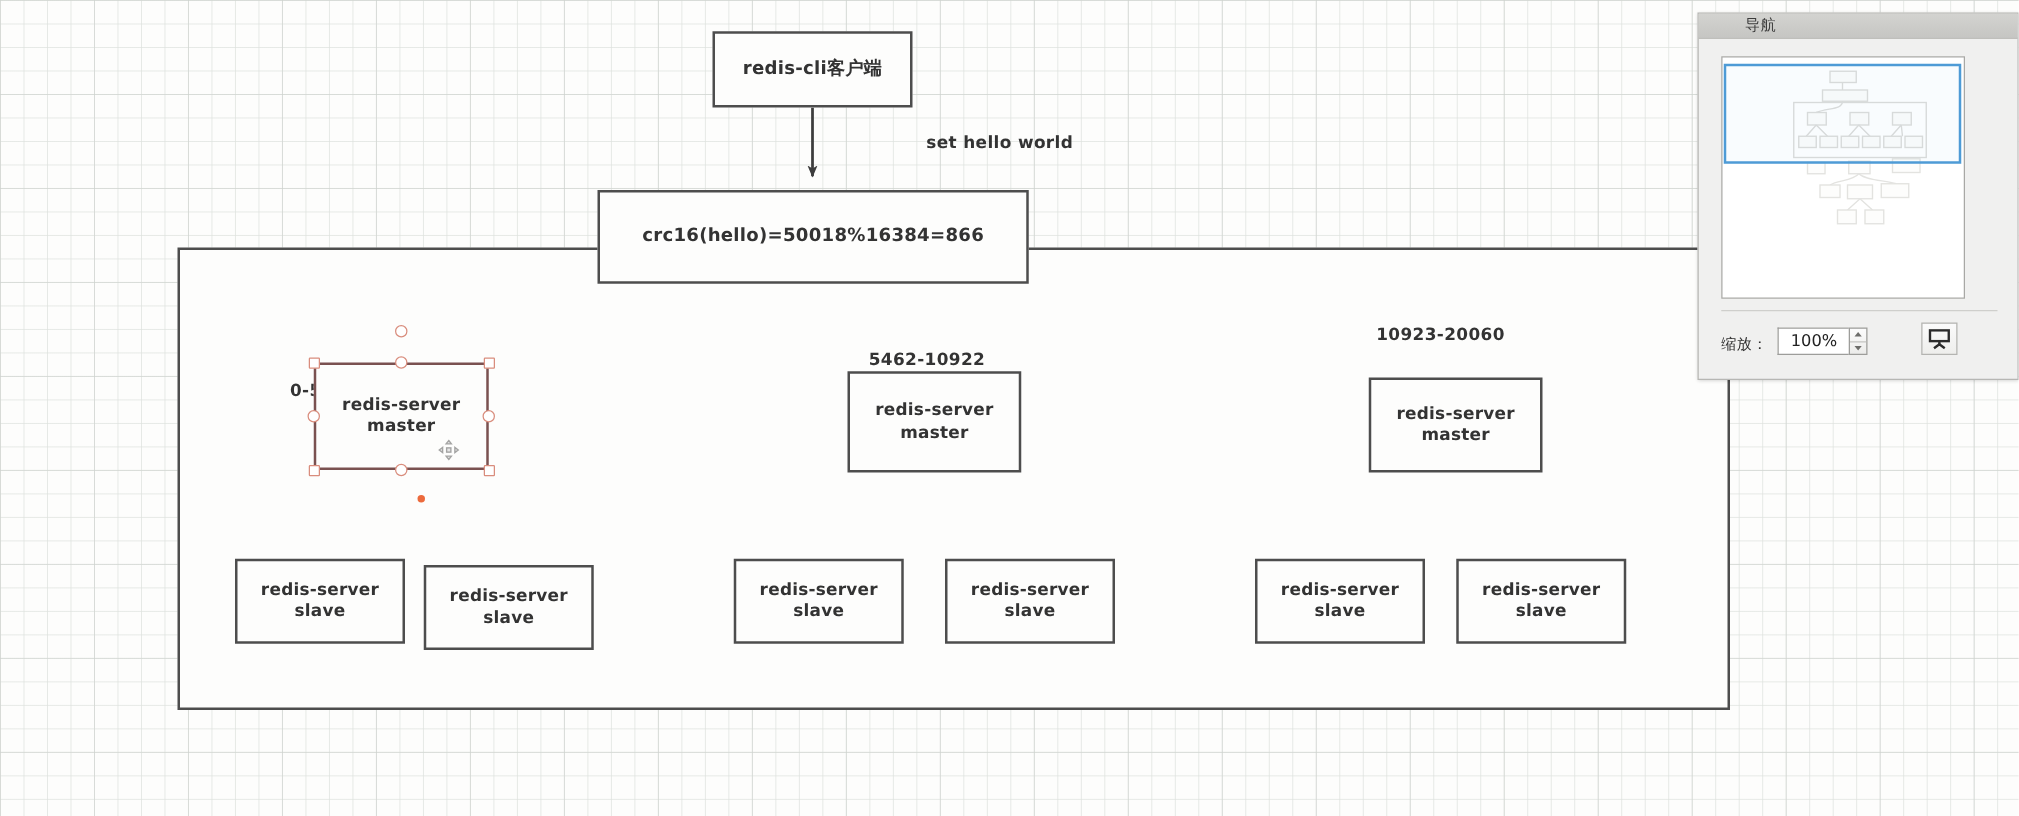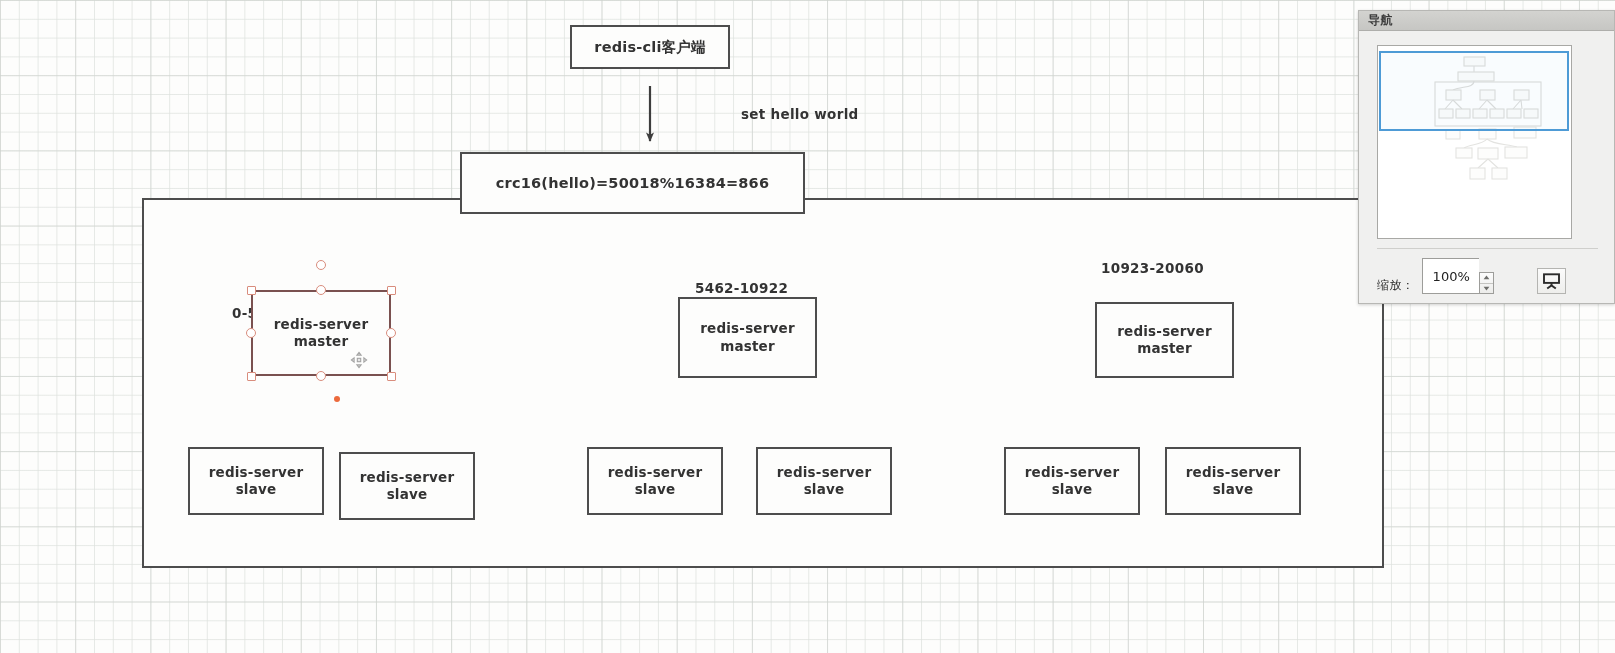--- a/index.html
+++ b/index.html
@@ -123,23 +123,24 @@
     height: 20px;
     background: linear-gradient(to bottom, #d3d3d0 0%, #c6c6c3 100%);
     border-bottom: 1px solid #aeaeab;
     display: flex;
     align-items: center;
     padding-left: 9px;
     box-sizing: border-box;
   }
   #nav-title {
     font-size: 12px;
-    font-weight: bold;
+    font-weight: normal;
     color: #3b3b3b;
     letter-spacing: 0.5px;
+    margin-left: 28px;
   }
   #nav-body {
     padding: 14px 16px 0 18px;
     box-sizing: border-box;
   }
   #nav-thumb-frame {
     position: relative;
     width: 195px;
     height: 194px;
     background: #ffffff;
@@ -176,21 +177,21 @@
     box-sizing: border-box;
   }
   #zoom-label {
     font-size: 12px;
     color: #2e2e2e;
     letter-spacing: 0.4px;
     margin-right: 8px;
   }
   #zoom-input {
     width: 57px;
-    height: 36px;
+    height: 22px;
     background: #ffffff;
     border: 1px solid #9d9d9a;
     border-right: none;
     box-sizing: border-box;
     display: flex;
     align-items: center;
     justify-content: center;
     font-size: 13px;
     color: #222222;
   }
@@ -243,25 +244,25 @@
 
     <path d="M747,378 C747,406 722,406 697,421 C684,429 674,436 667,443" fill="none" stroke="#3d3d3d" stroke-width="2.1" marker-end="url(#arrow)"></path>
     <path d="M747,378 C747,406 772,406 797,421 C810,429 820,436 827,443" fill="none" stroke="#3d3d3d" stroke-width="2.1" marker-end="url(#arrow)"></path>
 
     <path d="M1164,378 C1164,406 1139,406 1114,421 C1101,429 1090,436 1083,443" fill="none" stroke="#3d3d3d" stroke-width="2.1" marker-end="url(#arrow)"></path>
     <path d="M1164,378 C1164,406 1189,406 1214,421 C1227,429 1237,436 1244,443" fill="none" stroke="#3d3d3d" stroke-width="2.1" marker-end="url(#arrow)"></path>
   </svg>
 
   <div class="group-rect" style="left:142px; top:198px; width:1242px; height:370px;"></div>
 
-  <div class="node client" style="left:570px; top:25px; width:160px; height:44px;">redis-cli客户端</div>
+  <div class="node client" style="left:570px; top:25px; width:160px; height:61px;">redis-cli客户端</div>
 
   <div class="free-label" style="left:721px; top:106px;margin-left:20px;">set hello world</div>
 
-  <div class="node hashcalc" style="left:460px; top:152px; width:345px; height:62px;">crc16(hello)=50018%16384=866</div>
+  <div class="node hashcalc" style="left:478px; top:152px; width:345px; height:75px;">crc16(hello)=50018%16384=866</div>
 
   <div class="free-label" style="left:232px; top:257px;margin-top:48px;">0-5461</div>
 
   <div class="node master selected" style="left:251px; top:290px; width:140px; height:86px;">redis-server
 master</div>
 
   <div class="handle sq" style="left:246.5px; top:285.5px;"></div>
   <div class="handle sq" style="left:386.5px; top:285.5px;"></div>
   <div class="handle sq" style="left:246.5px; top:371.5px;"></div>
   <div class="handle sq" style="left:386.5px; top:371.5px;"></div>

